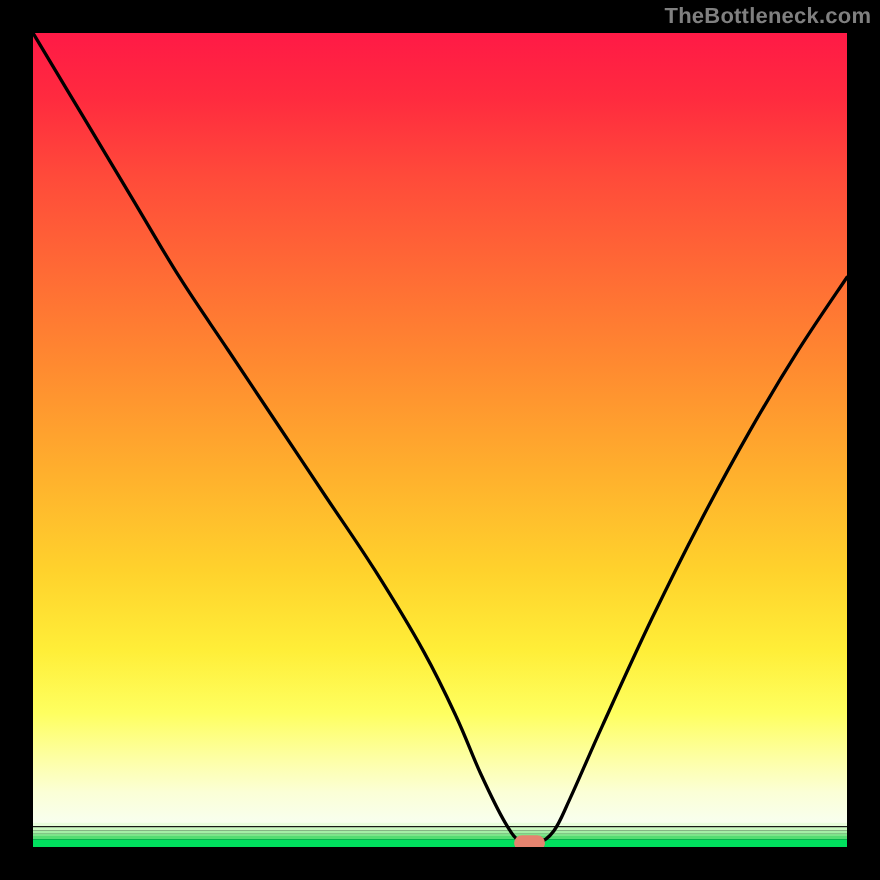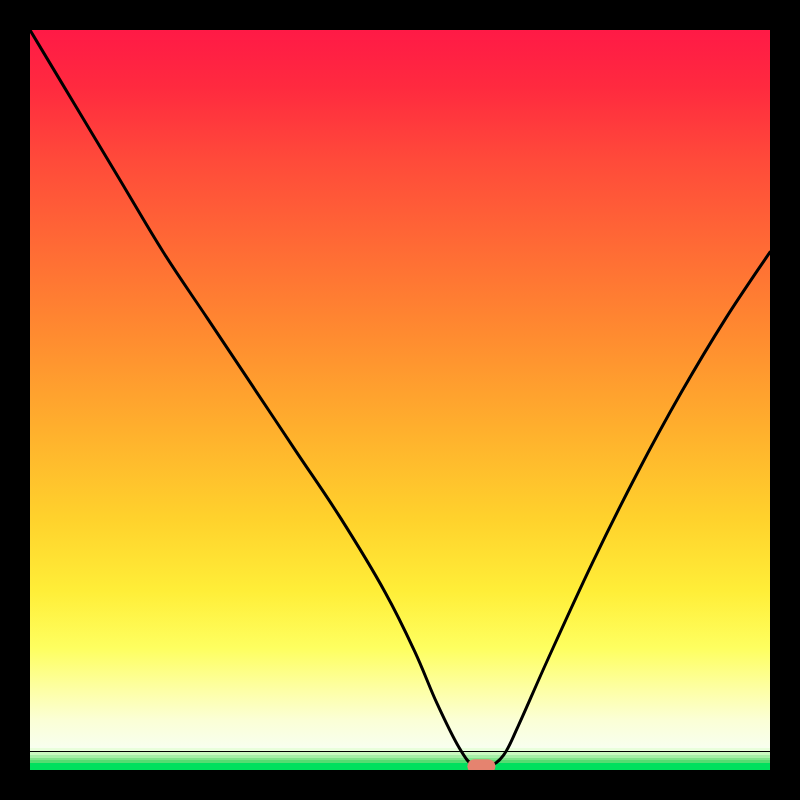--- a/index.html
+++ b/index.html
@@ -69,20 +69,21 @@
     position: absolute;
     inset: 0;
     z-index: 20;
   }
 </style>
 </head>
 <body>
 
 <div class="frame">
 
+  <div class="watermark">TheBottleneck.com</div>
 
   <div class="plot-area">
 
     <div class="gradient-stack">
       <div class="grad-main"></div>
       <div id="bands-container">
           <div class="band" style="top: 97%; height: 0.5%; background: rgb(233, 255, 220);"></div>
           <div class="band" style="top: 97.5%; height: 0.45%; background: rgb(202, 247, 192);"></div>
           <div class="band" style="top: 97.95%; height: 0.4%; background: rgb(165, 238, 166);"></div>
           <div class="band" style="top: 98.35%; height: 0.35%; background: rgb(126, 228, 138);"></div>

